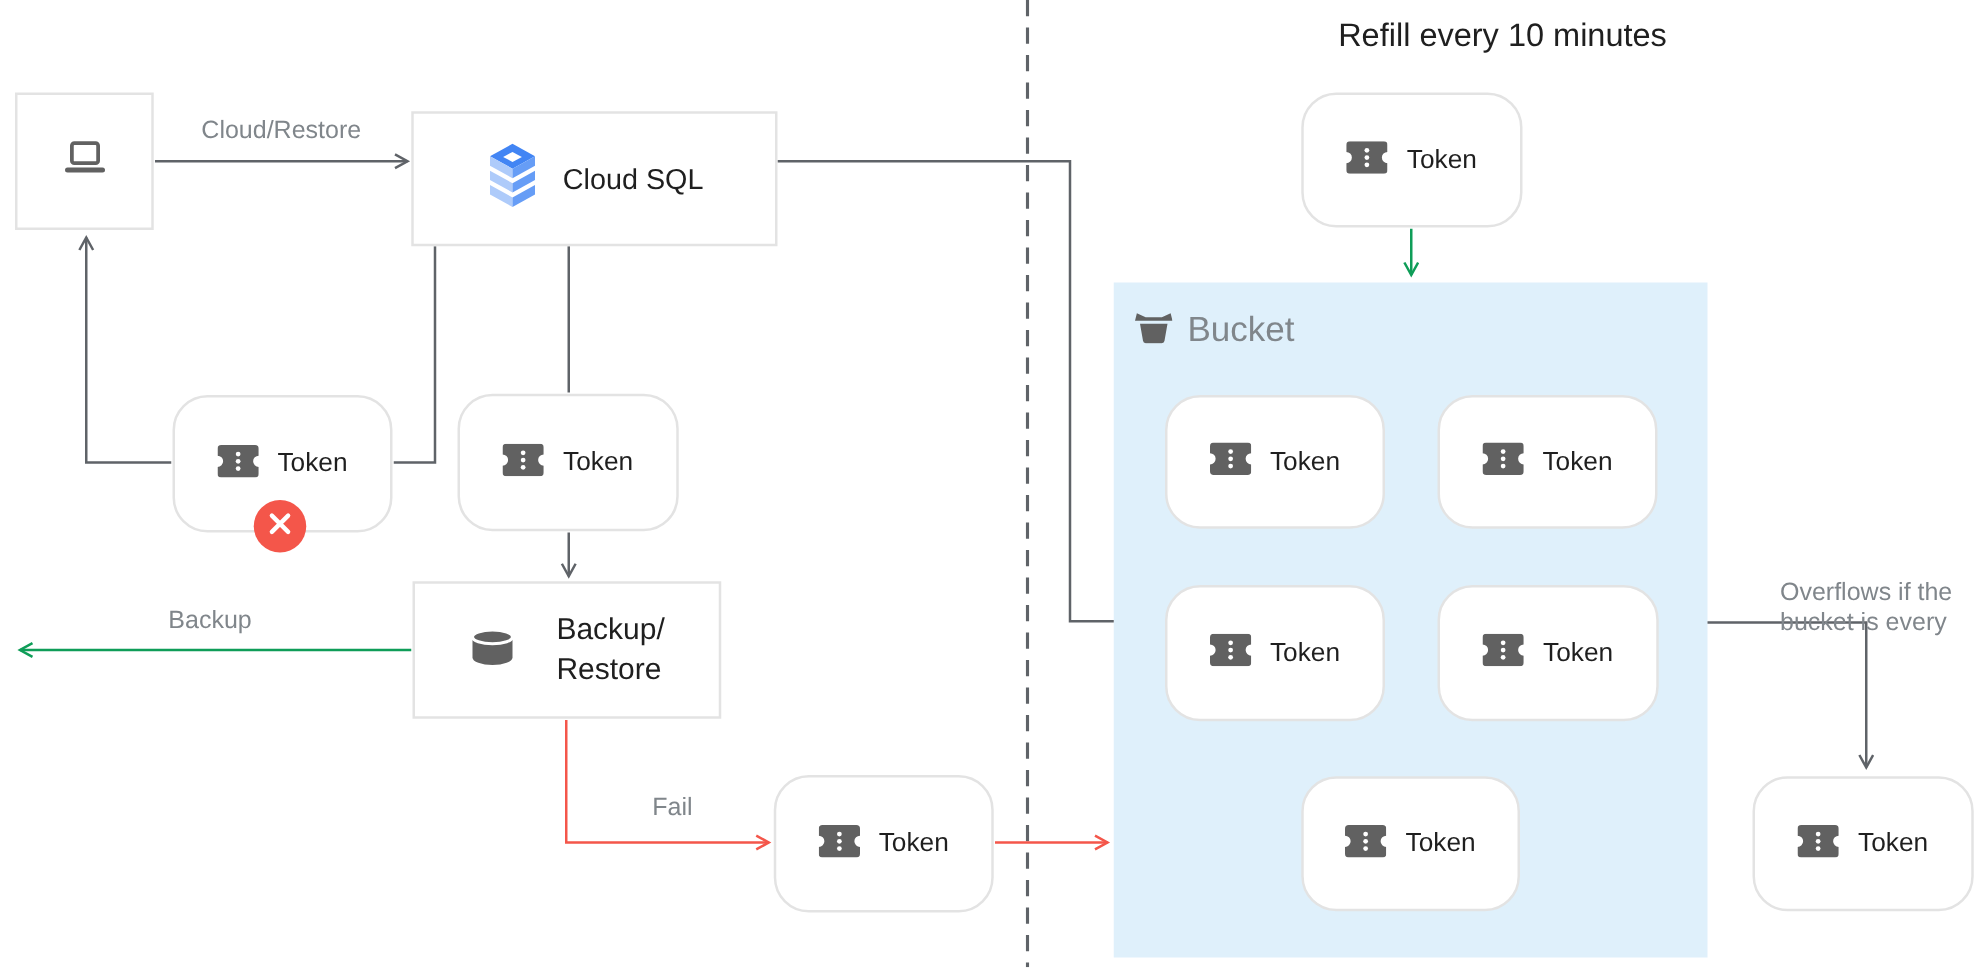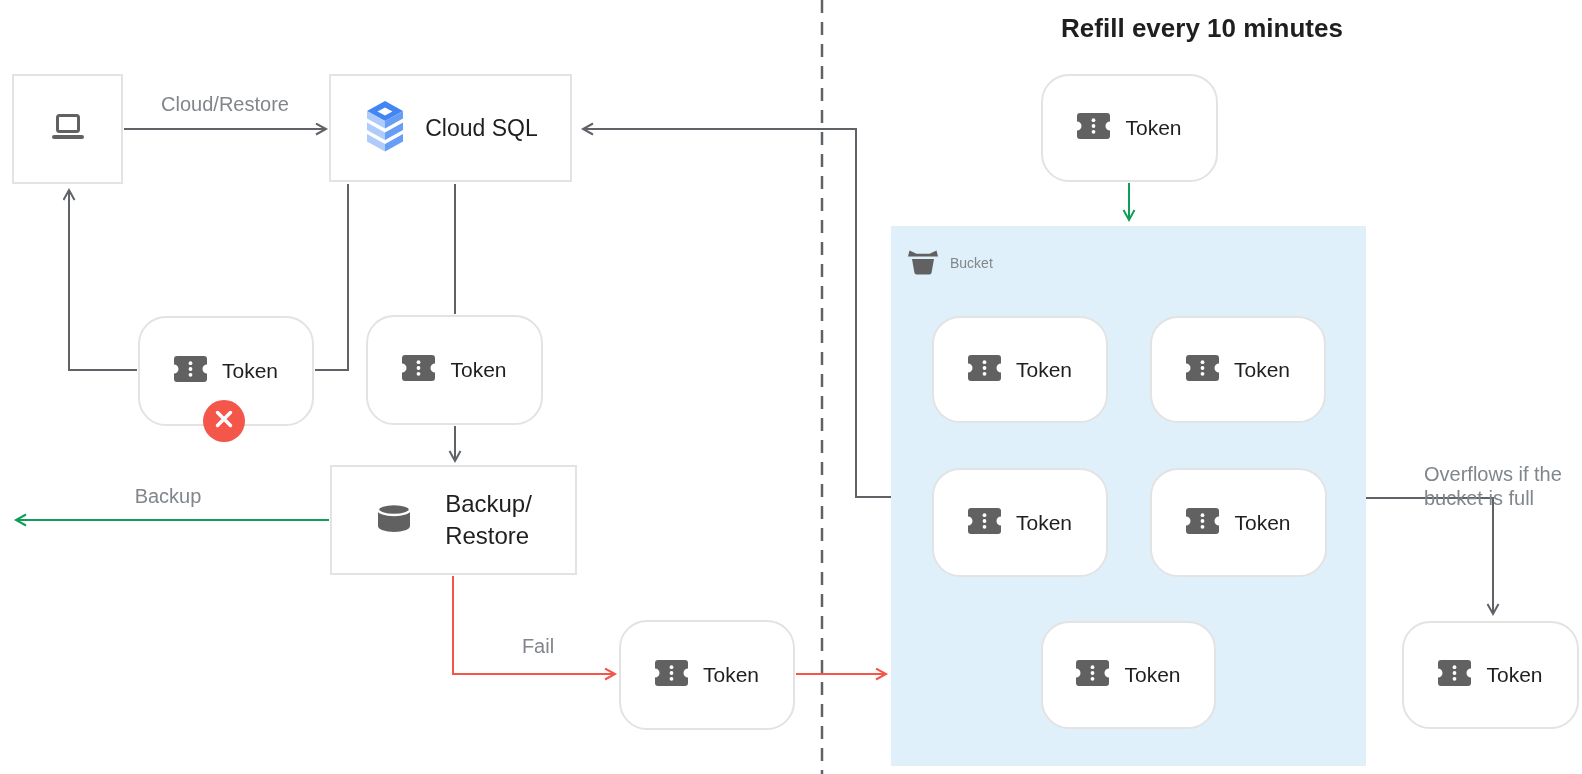--- a/index.html
+++ b/index.html
@@ -16,24 +16,24 @@
         box-sizing:border-box;display:flex;align-items:center;justify-content:center;z-index:2;}
   .node .lbl{color:var(--text-dark);white-space:nowrap;}
   .token{gap:15px;border-radius:28px;}
   .token .lbl{font-size:21px;}
   .cloudsql{gap:18px;}
   .cloudsql .lbl{font-size:23px;}
   .backup{gap:32px;align-items:center;}
   .backup .lbl{font-size:24px;line-height:1.32;text-align:left;}
   .bucket{position:absolute;background:var(--bucket-fill);z-index:0;}
   .bucket-header{position:absolute;display:flex;align-items:center;gap:12px;z-index:2;}
-  .bucket-header .lbl{color:var(--label-gray);font-size:14px;}
+  .bucket-header .lbl{color:var(--label-gray);font-size:28px;}
   .edge-label{position:absolute;color:var(--label-gray);font-size:20px;z-index:2;white-space:nowrap;}
   .centered{transform:translateX(-50%);}
-  .title{position:absolute;color:var(--text-dark);font-size:26px;font-weight:700;z-index:2;
+  .title{position:absolute;color:var(--text-dark);font-size:26px;font-weight:400;z-index:2;
          transform:translateX(-50%);white-space:nowrap;}
   .badge{position:absolute;width:42px;height:42px;border-radius:50%;background:var(--fail-red);
          display:flex;align-items:center;justify-content:center;z-index:3;}
   .ic-fill{fill:var(--icon-gray);}
   .ic-stroke{stroke:var(--icon-gray);fill:none;}
   .stroke-gray{stroke:var(--connector);fill:none;stroke-width:2;}
   .stroke-green{stroke:var(--success-green);fill:none;stroke-width:2;}
   .stroke-red{stroke:var(--fail-red);fill:none;stroke-width:2;}
   .divider{stroke:var(--connector);stroke-width:2.5;stroke-dasharray:13 9;fill:none;}
   .mk-gray{stroke:var(--connector);fill:none;stroke-width:2;}
@@ -88,21 +88,21 @@
 
   <div class="node" style="left:12px;top:74px;width:111px;height:110px;">
     <span>
       <svg viewBox="0 0 36 29" width="36" height="29">
         <rect class="ic-stroke" x="7.5" y="2.5" width="21" height="16" rx="2" stroke-width="3"></rect>
         <rect class="ic-fill" x="2" y="22" width="32" height="4" rx="2"></rect>
       </svg>
     </span>
   </div>
 
-  <div class="node cloudsql" style="left:329px;top:74px;width:243px;height:108px;align-items:center;">
+  <div class="node cloudsql" style="left:329px;top:89px;width:293px;height:108px;align-items:center;">
     <span>
       <svg viewBox="0 0 44 53" width="44" height="53">
         <polygon points="22,1 40,11 22,21 4,11" fill="var(--sql-blue-dark)"></polygon>
         <polygon points="22,7.5 29.5,11.5 22,15.5 14.5,11.5" fill="#fff"></polygon>
         <polygon points="4,11 22,21 22,28.5 4,18.5" fill="var(--sql-blue-light)"></polygon>
         <polygon points="40,11 22,21 22,28.5 40,18.5" fill="var(--sql-blue-mid)"></polygon>
         <polygon points="4,22.5 22,32.5 22,40 4,30" fill="var(--sql-blue-light)"></polygon>
         <polygon points="40,22.5 22,32.5 22,40 40,30" fill="var(--sql-blue-mid)"></polygon>
         <polygon points="4,34 22,44 22,51.5 4,41.5" fill="var(--sql-blue-light)"></polygon>
         <polygon points="40,34 22,44 22,51.5 40,41.5" fill="var(--sql-blue-mid)"></polygon>
@@ -205,16 +205,16 @@
           <use href="#ticket"></use>
         </svg></span>
     <span class="lbl">Token</span>
   </div>
 
   <div class="edge-label centered" style="left:225px;top:93px;">Cloud/Restore</div>
   <div class="edge-label centered" style="left:168px;top:485px;">Backup</div>
   <div class="edge-label centered" style="left:538px;top:635px;">Fail</div>
   <div class="edge-label" style="left:1424px;top:438px;line-height:24px;margin-top:24px;">
     <div>Overflows if the</div>
-    <div>bucket is full</div>
+    <div>bucket is every</div>
   </div>
 
 </div>
 
 </body></html>

